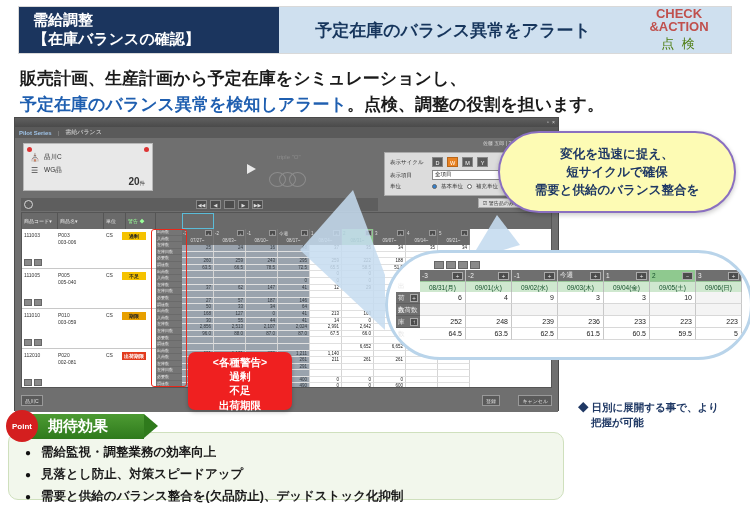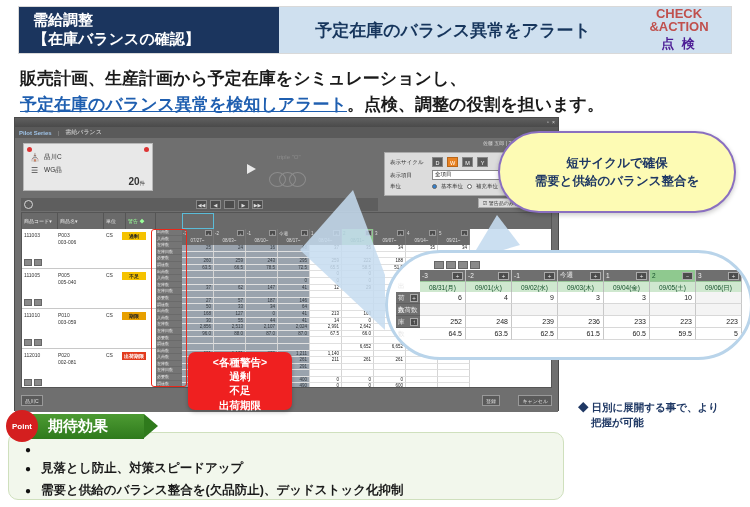--- a/index.html
+++ b/index.html
@@ -33,29 +33,29 @@
   }
   .header-right {
     background: #cfe0ef;
     width: 104px;
     display: flex; flex-direction: column;
     align-items: center; justify-content: center;
   }
   .ca-1, .ca-2 {
     color: #c0504d; font-weight: bold; font-size: 13px; line-height: 1.0;
   }
-  .ca-3 { color: #4c1d95; font-weight: bold; font-size: 13px; margin-top: 2px; letter-spacing: 2px; }
+  .ca-3 { color: #4d7c0f; font-weight: normal; font-size: 13px; margin-top: 2px; letter-spacing: 2px; }
 
   
   .lead {
     position: absolute; left: 20px; top: 66px; width: 710px;
     font-size: 17px; font-weight: bold; color: #1a1a1a; line-height: 1.5;
   }
   .lead-link {
-    color: #1f5fb0; text-decoration: underline;
+    color: #1f5fb0; 
   }
 
   
   .app {
     position: absolute; left: 14px; top: 117px;
     width: 545px; height: 294px;
     background: #6f6f6f;
     border: 1px solid #4a4a4a;
   }
   .app-titlebar {
@@ -841,20 +841,21 @@
   </div>
 </div>
 
 <svg class="connector">
   <polygon points="353,190 385,275 385,330 300,250" fill="#c5dcf0" opacity="0.85"></polygon>
   <polygon points="497,215 470,260 520,245" fill="#c5dcf0" opacity="0.9"></polygon>
 </svg>
 
 <div class="yellow-callout">
   <div>
+    <div>変化を迅速に捉え、</div>
     <div>短サイクルで確保</div>
     <div>需要と供給のバランス整合を</div>
   </div>
 </div>
 
 <div class="detail-callout">
   <div class="dc-inner">
     <div class="dc-toprow">
       <span class="dc-tbtn"></span>
       <span class="dc-tbtn"></span>
@@ -984,20 +985,21 @@
     <span>日別に展開する事で、より</span>
   </div>
   <div style="padding-left:13px">把握が可能</div>
 </div>
 
 <div class="point-badge">Point</div>
 <div class="point-ribbon">期待効果</div>
 <div class="effects">
   <div class="effect-item">
     <span class="bullet">●</span>
+    <span>需給監視・調整業務の効率向上</span>
   </div>
   <div class="effect-item">
     <span class="bullet">●</span>
     <span>見落とし防止、対策スピードアップ</span>
   </div>
   <div class="effect-item">
     <span class="bullet">●</span>
     <span>需要と供給のバランス整合を(欠品防止)、デッドストック化抑制</span>
   </div>
 </div>

